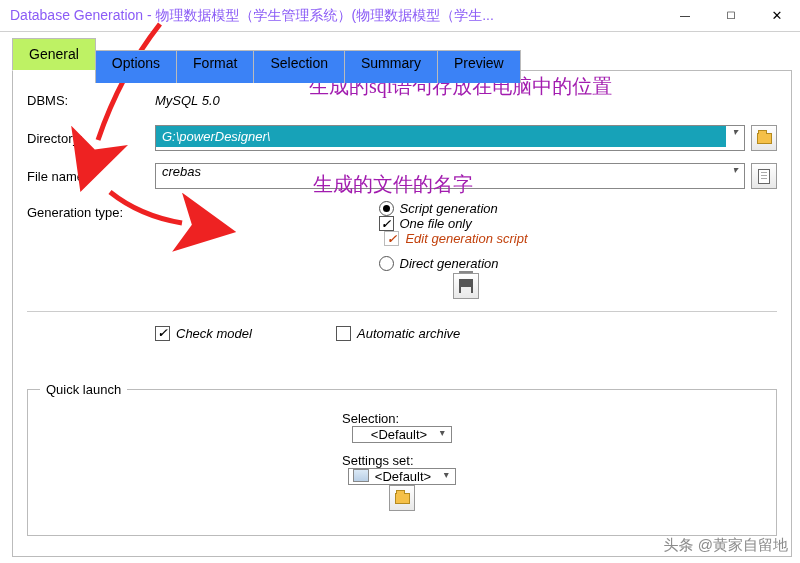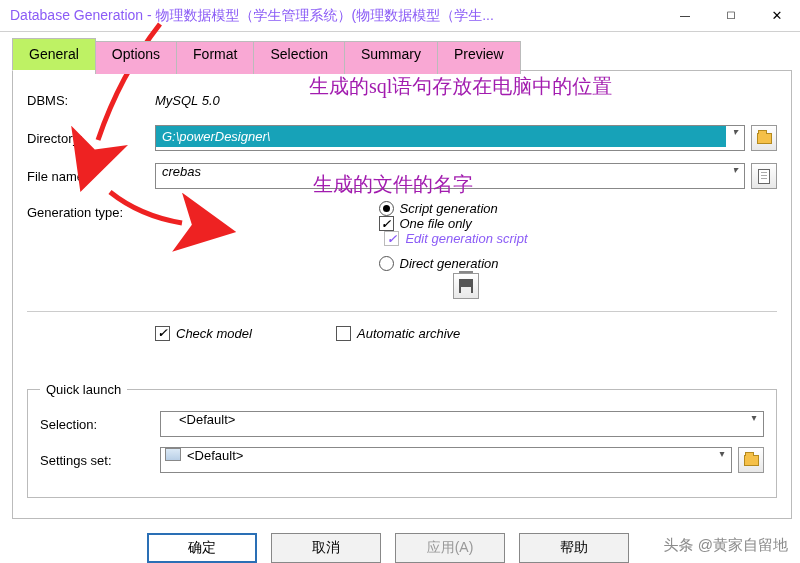--- a/index.html
+++ b/index.html
@@ -43,22 +43,22 @@
     padding: 7px 16px 8px;
     border: 1px solid #bbb;
     border-bottom: none;
     background: #bef264;
     margin-right: -1px;
     font-size: 14px;
     cursor: default;
     position: relative;
   }
   .tab:not(.active) {
-    background: #f9a8d4;
-    top: 3px;
+    background: #3b82f6;
+    top: 12px;
     padding-top: 4px;
     padding-bottom: 8px;
   }
   .tab.active {
     border-top: 1px solid #bbb;
     border-bottom: 1px solid #fff;
   }
   .tabpanel {
     border: 1px solid #bbb;
     margin: 0 8px 0 12px;
@@ -174,21 +174,21 @@
   .check .box {
     width: 15px; height: 15px;
     border: 1px solid #555;
     display: flex;
     align-items: center;
     justify-content: center;
     font-size: 12px;
     line-height: 1;
   }
   .check.checked .box::after { content: "✓"; font-weight: bold; }
-  .check.disabled { color: #8b5cf6; }
+  .check.disabled { color: #c2410c; }
   .check.disabled .box { border-color: #bbb; }
   .gen-row {
     display: flex;
     align-items: center;
     flex-direction: column;
   }
   .gen-col1 { width: 175px; }
   .gen-col2 { width: 175px; }
   .textin {
     flex: 1;
@@ -197,21 +197,21 @@
     padding: 0 6px;
     background: #fff;
   }
   hr.sep { border: none; border-top: 1px solid #ccc; margin: 10px 0 22px; }
   fieldset.ql {
     border: 1px solid #bbb;
     margin: 36px 0 0 0;
     padding: 14px 12px 12px;
   }
   fieldset.ql legend { padding: 0 6px; }
-  .ql-row { display:flex; align-items:center; margin-bottom:10px; }
+  .ql-row { display:flex; align-items:center; margin-bottom:10px;flex-direction:column; }
   .ql-row .label { width: 120px; }
   .combo .leading-icon {
     width: 16px; height: 13px;
     margin-left: 4px;
     border: 1px solid #888;
     background: linear-gradient(#dbe9f6,#b9cfe6);
     flex-shrink: 0;
   }
   .btnbar {
     display: flex;

